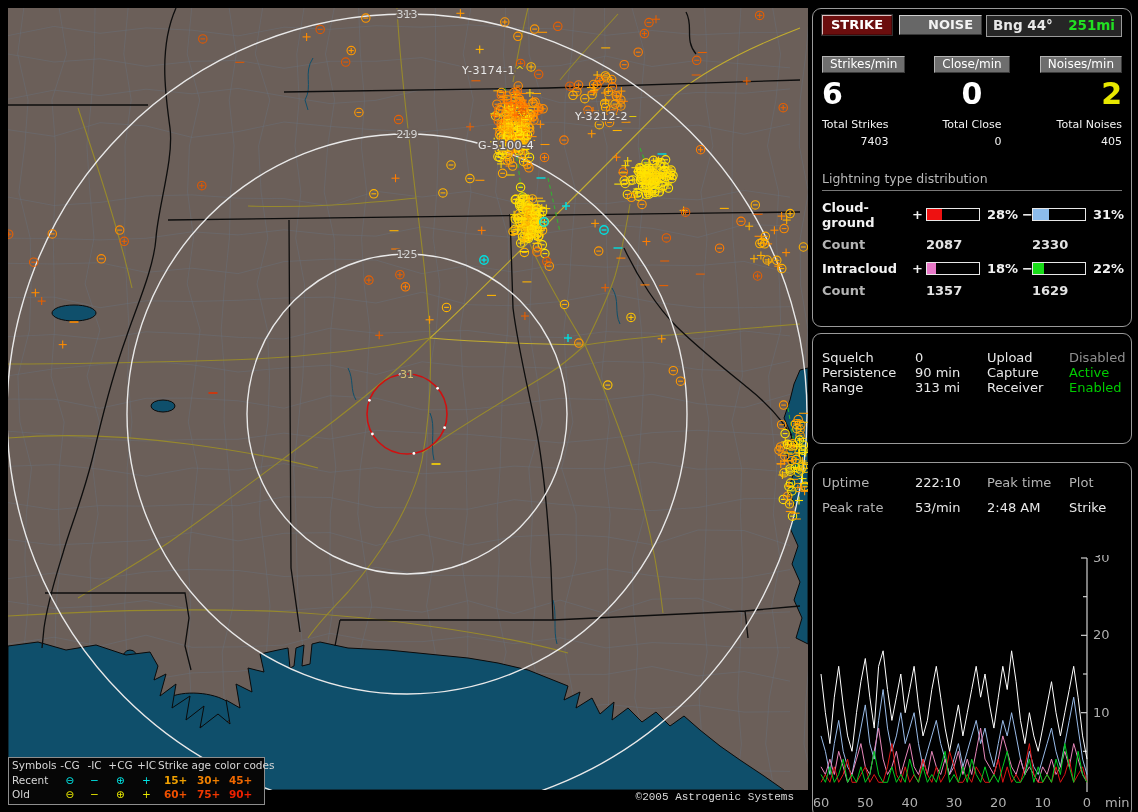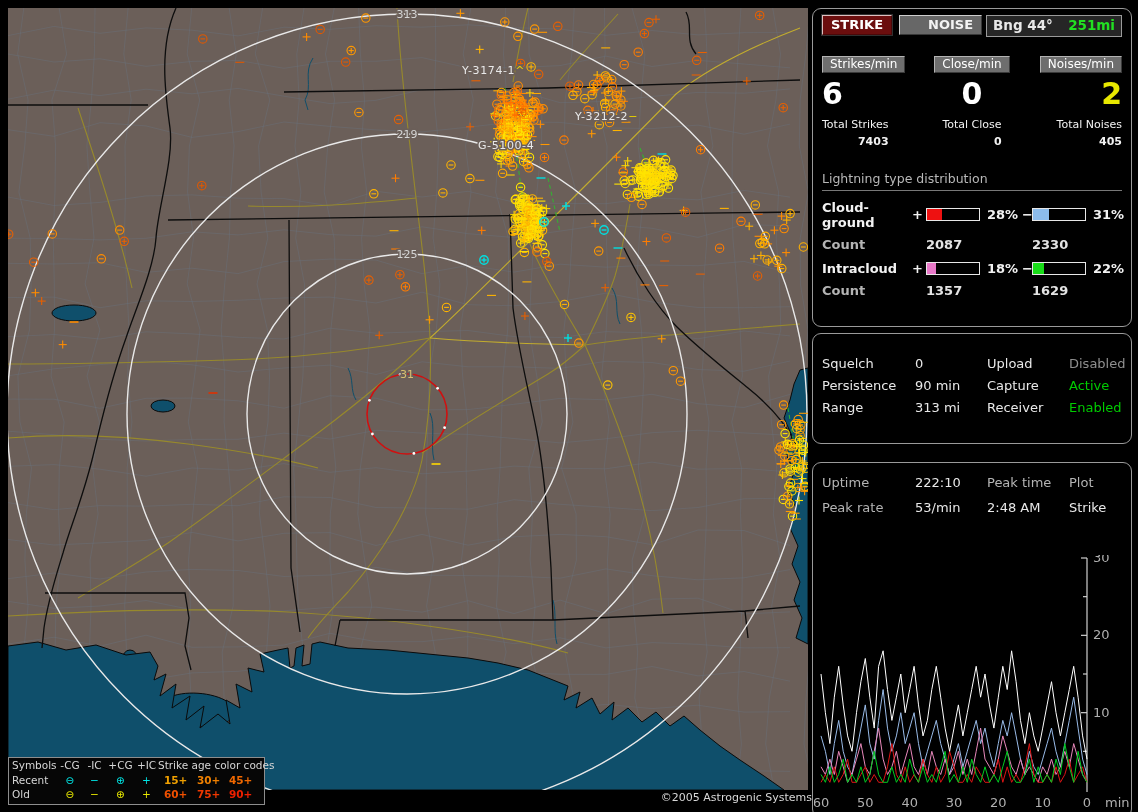--- a/index.html
+++ b/index.html
@@ -24,21 +24,21 @@
   
   #legend{position:absolute;left:8px;top:757px;width:257px;height:48px;background:#060606;
           border:1px solid #8d8d8d;box-sizing:border-box;font-size:10.5px;color:#d6d6d6;
           display:grid;grid-template-columns:45px 26px 23px 29px 23px 6px 33px 32px 31px;
           grid-auto-rows:14.6px;align-items:center;padding:0 3px;line-height:1;}
   #legend .agehdr{grid-column:6/10;white-space:nowrap;}
   #legend .c-recent{color:#00e4e4;text-align:center;}
   #legend .c-old{color:#e8e800;text-align:center;}
   #legend .age{font-weight:bold;}
   
-  #copyright{position:absolute;left:652px;top:791px;width:160px;text-align:right;font-size:11px;color:#d8d8d8;}
+  #copyright{position:absolute;left:634px;top:791px;width:160px;text-align:right;font-size:11px;color:#d8d8d8;font-family:Liberation Mono, monospace;}
   
   .panel{position:absolute;left:812px;width:320px;background:#000;border:1px solid #9a9a9a;
          border-radius:9px;box-sizing:border-box;}
   #p1{top:8px;height:319px;padding:6px 9px;}
   #p2{top:333px;height:111px;padding:4px 9px;}
   #p3{top:462px;height:356px;padding:8px 9px;}
   .toprow{display:flex;align-items:flex-start;}
   .btn{font-weight:bold;font-size:13px;padding:1px 8px;border:1px solid;cursor:pointer;line-height:1.25;}
   .btn.strike{background:#6b0e0e;color:#fff;border-color:#dcc0c0 #4a0808 #4a0808 #dcc0c0;outline:1px solid #303030;}
   .btn.noise{background:#676767;color:#f2f2f2;border-color:#cfcfcf #383838 #383838 #cfcfcf;margin-left:7px;padding-left:28px;}
@@ -48,33 +48,33 @@
   .stats{display:grid;grid-template-columns:1fr 1fr 1fr;margin-top:19px;column-gap:12px;}
   .stat{display:flex;flex-direction:column;}
   .stat:nth-child(1){align-items:flex-start;}
   .stat:nth-child(2){align-items:center;}
   .stat:nth-child(3){align-items:flex-end;}
   .stat .hdr{background:#6e6e6e;border:1px solid;border-color:#b4b4b4 #3a3a3a #3a3a3a #b4b4b4;
              color:#fff;font-size:12px;padding:0px 7px 1px;cursor:pointer;}
   .stat .val{font-size:30px;font-weight:bold;color:#fff;margin:3px 0 7px;}
   .stat .val.yellow{color:#e8e800;}
   .tblock{display:inline-block;font-size:11px;color:#f2f2f2;}
-  .tblock .tval{text-align:right;margin-top:4px;font-weight:bold;}
+  .tblock .tval{text-align:right;margin-top:4px;}
   .dist-title{margin-top:23px;color:#b8b8b8;font-size:12.5px;border-bottom:1px solid #787878;padding-bottom:4px;}
   .drow{display:grid;grid-template-columns:90px 14px 56px 40px 10px 56px 1fr;align-items:center;
         margin-top:9px;font-size:13px;font-weight:bold;color:#f2f2f2;}
   .crow{display:grid;grid-template-columns:104px 106px 1fr;margin-top:7px;font-size:13px;font-weight:bold;color:#e4e4e4;}
   .crow.gap{margin-bottom:6px;}
   .bar{width:52px;height:11px;border:1px solid #e8e8e8;background:#000;}
   .bar i{display:block;height:100%;}
   .pct{padding-left:5px;}
   
   .datetime{color:#00e800;font-size:17px;font-weight:bold;border-bottom:1px solid #787878;
             padding:3px 0 7px;letter-spacing:.3px;}
-  .grid4{display:grid;grid-template-columns:93px 72px 82px 1fr;row-gap:7px;font-size:13px;margin-top:18px;}
+  .grid4{display:grid;grid-template-columns:93px 72px 82px 1fr;row-gap:0;font-size:13px;margin-top:12px;}
   .dim{color:#8f8f8f;}
   .on{color:#00cc00;}
   .lab{color:#b4b4b4;}
   #p3 .grid4{row-gap:10px;margin-top:4px;}
   #trend{position:absolute;left:1px;top:92px;}
   #trend text{font-size:13px;fill:#b0b0b0;}
   #trend .axis{stroke:#d0d0d0;stroke-width:1.2;fill:none;}
   #trend polyline{fill:none;stroke-width:1;}
 </style>
 </head>

